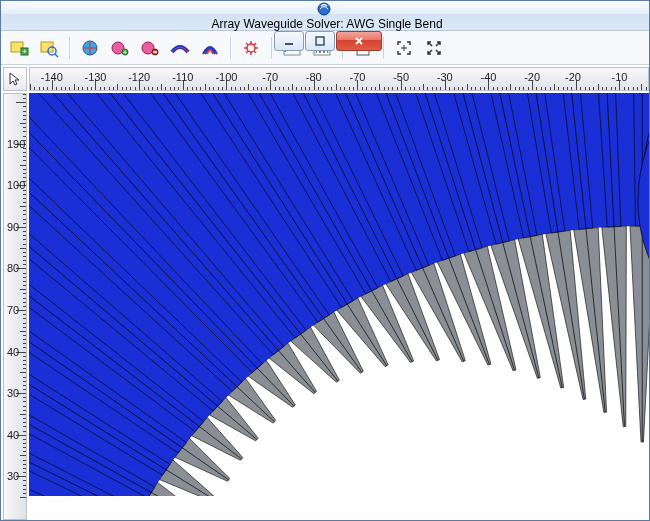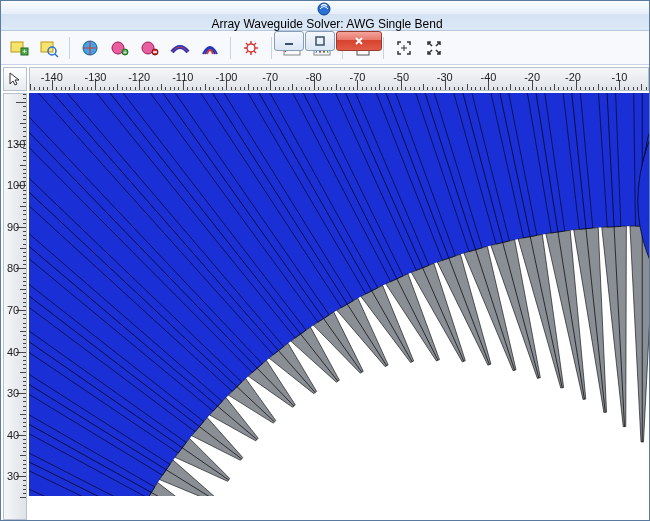--- a/index.html
+++ b/index.html
@@ -426,21 +426,21 @@
         <div style="position: absolute; top: 37.3918px; right: 0px; height: 1px; width: 3px; background: rgb(68, 68, 68);"></div>
         <div style="position: absolute; top: 33.2371px; right: 0px; height: 1px; width: 3px; background: rgb(68, 68, 68);"></div>
         <div style="position: absolute; top: 29.0825px; right: 0px; height: 1px; width: 6px; background: rgb(68, 68, 68);"></div>
         <div style="position: absolute; top: 24.9278px; right: 0px; height: 1px; width: 3px; background: rgb(68, 68, 68);"></div>
         <div style="position: absolute; top: 20.7732px; right: 0px; height: 1px; width: 3px; background: rgb(68, 68, 68);"></div>
         <div style="position: absolute; top: 16.6186px; right: 0px; height: 1px; width: 3px; background: rgb(68, 68, 68);"></div>
         <div style="position: absolute; top: 12.4639px; right: 0px; height: 1px; width: 3px; background: rgb(68, 68, 68);"></div>
         <div style="position: absolute; top: 8.30928px; right: 0px; height: 1px; width: 10px; background: rgb(68, 68, 68);"></div>
         <div style="position: absolute; top: 4.15464px; right: 0px; height: 1px; width: 3px; background: rgb(68, 68, 68);"></div>
         <div style="position: absolute; top: 0px; right: 0px; height: 1px; width: 3px; background: rgb(68, 68, 68);"></div>
-        <span class="tick-label-left" style="top: 49.8557px;">130</span>
+        <span class="tick-label-left" style="top: 49.8557px;">190</span>
         <span class="tick-label-left" style="top: 91.4021px;">100</span>
         <span class="tick-label-left" style="top: 132.948px;">90</span>
         <span class="tick-label-left" style="top: 174.495px;">80</span>
         <span class="tick-label-left" style="top: 216.041px;">70</span>
         <span class="tick-label-left" style="top: 257.588px;">40</span>
         <span class="tick-label-left" style="top: 299.134px;">30</span>
         <span class="tick-label-left" style="top: 340.68px;">40</span>
         <span class="tick-label-left" style="top: 382.227px;">30</span>
       </div>
     <div class="canvas" id="canvas">

